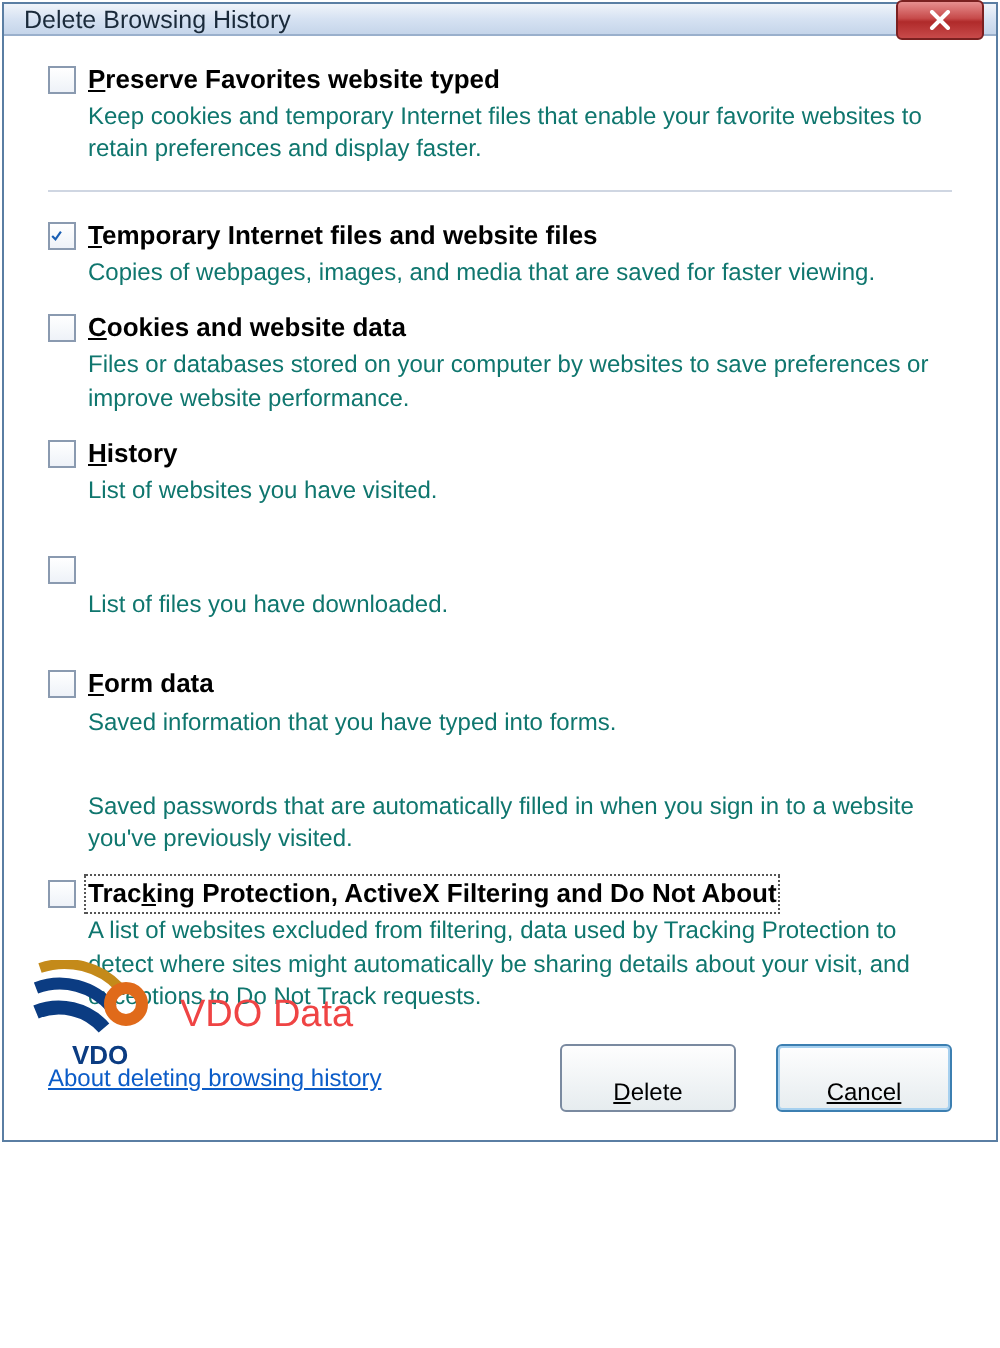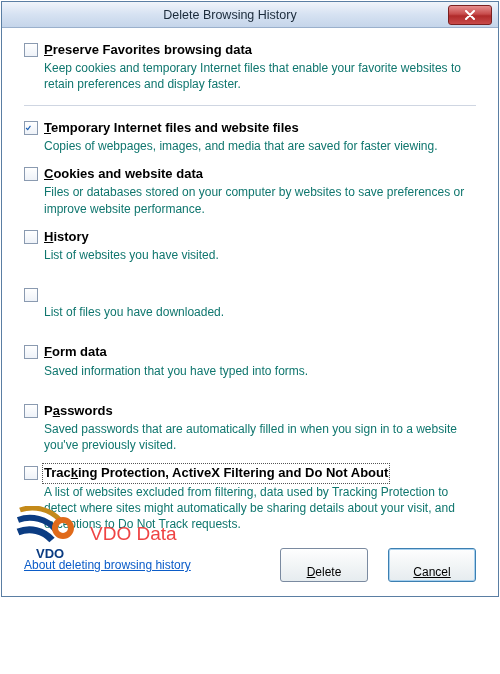--- a/index.html
+++ b/index.html
@@ -14,28 +14,27 @@
     position: relative;
   }
   .window {
     border: 1px solid #5a7ea3;
     width: 498px;
     margin: 1px;
     background: #fff;
     position: relative;
   }
   .titlebar {
-    height: 26px;
+    height: 16px;
     background: linear-gradient(to bottom, #f0f4fa 0%, #d6e2f2 50%, #c5d5ea 100%);
     border-bottom: 1px solid #9ab0cc;
     display: flex;
     align-items: center;
     padding: 0 6px 0 10px;
     font-size: 12.5px;
-    text-align: center;
   }
   .titlebar .title {
     flex: 1;
     color: #1a2a3a;
   }
   .close-btn {
     width: 44px;
     height: 20px;
     background: linear-gradient(to bottom, #e78f8f 0%, #c74b4b 45%, #b02a2a 55%, #c84a4a 100%);
     border: 1px solid #7a2020;
@@ -162,21 +161,21 @@
         <path d="M2 1 L10 9 M10 1 L2 9" stroke="#fff" stroke-width="2" stroke-linecap="round"></path>
       </svg>
     </div>
   </div>
 
   <div class="content">
 
     <div class="opt">
       <div class="opt-row">
         <div class="cb"></div>
-        <span class="opt-label"><span></span><span class="ul">P</span><span>reserve Favorites browsing data</span></span>
+        <span class="opt-label"><span></span><span class="ul">P</span><span>reserve Favorites website typed</span></span>
       </div>
       <div class="opt-desc">Keep cookies and temporary Internet files that enable your favorite websites to retain preferences and display faster.</div>
     </div>
 
     <hr class="divider">
 
     <div class="opt">
       <div class="opt-row">
         <div class="cb checked">
           <svg width="12" height="12" viewBox="0 0 12 12">
@@ -219,24 +218,20 @@
       <div class="opt-row">
         <div class="cb"></div>
         <span class="opt-label"><span></span><span class="ul">F</span><span>orm data</span></span>
       </div>
       <div class="opt-desc">Saved information that you have typed into forms.</div>
     </div>
 
     <div style="height:12px"></div>
 
     <div class="opt">
-      <div class="opt-row">
-        <div class="cb"></div>
-        <span class="opt-label"><span>P</span><span class="ul">a</span><span>sswords</span></span>
-      </div>
       <div class="opt-desc">Saved passwords that are automatically filled in when you sign in to a website you've previously visited.</div>
     </div>
 
     <div class="opt tight">
       <div class="opt-row">
         <div class="cb"></div>
         <span class="opt-label focus-rect"><span>Trac</span><span class="ul">k</span><span>ing Protection, ActiveX Filtering and Do Not About</span></span>
       </div>
       <div class="opt-desc">A list of websites excluded from filtering, data used by Tracking Protection to detect where sites might automatically be sharing details about your visit, and exceptions to Do Not Track requests.</div>
     </div>

